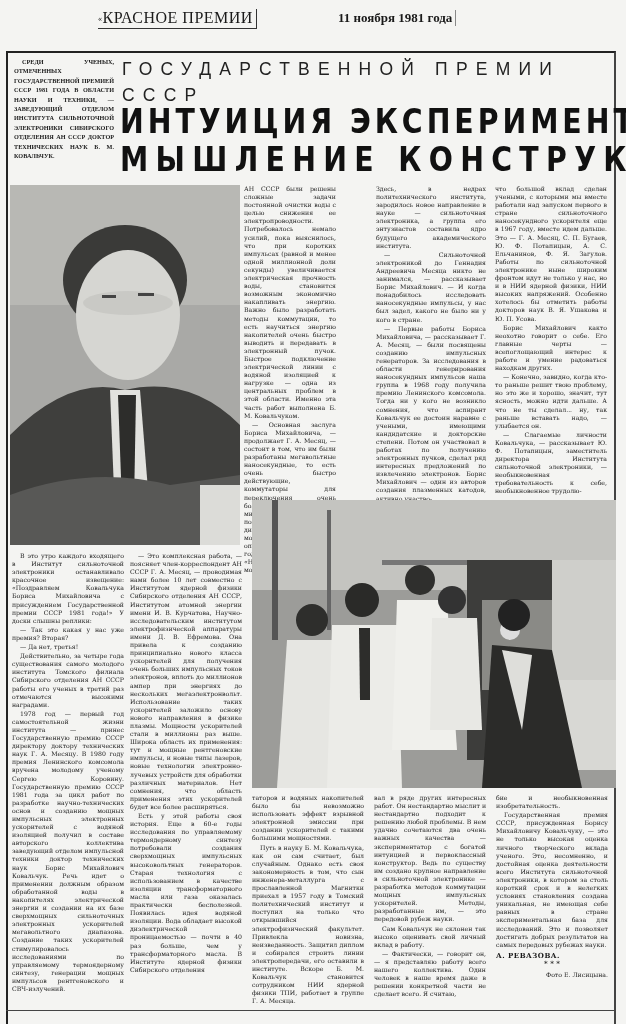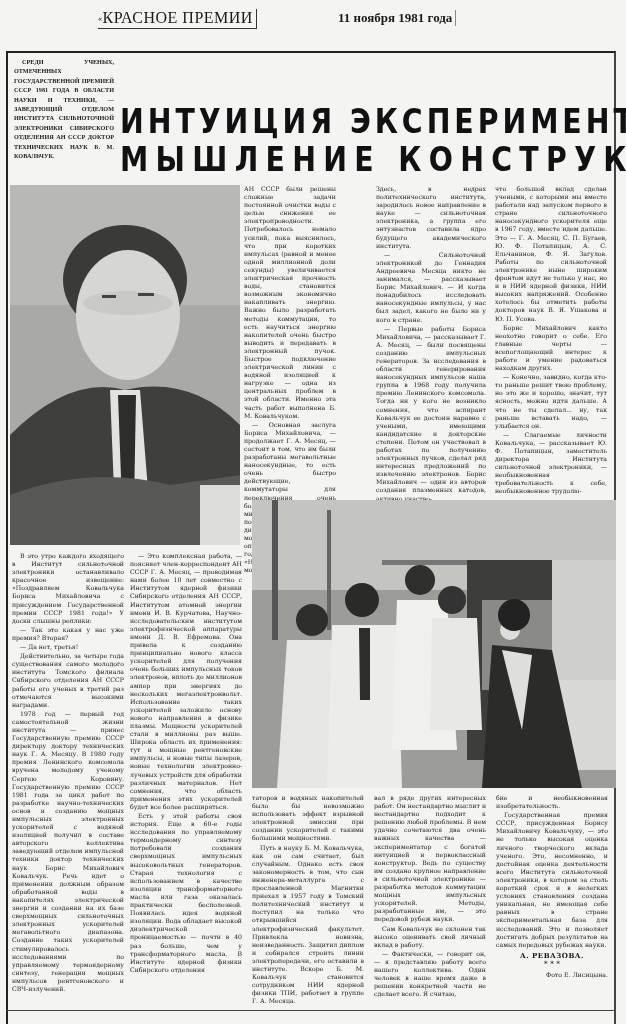--- a/index.html
+++ b/index.html
@@ -12,39 +12,40 @@
   .intro{left:14px;top:57px;width:100px;font-family:"Liberation Serif",serif;font-weight:bold;font-size:6.2px;line-height:9.4px;text-align:justify;text-transform:uppercase;}
   .intro p{margin:0;text-indent:8px;}
   .rubric{left:122px;top:56px;width:490px;font-family:"Liberation Sans",sans-serif;font-size:17.5px;letter-spacing:8.2px;line-height:26px;font-weight:normal;color:#222;}
   .headline{left:120px;top:103px;width:496px;font-family:"DejaVu Sans",sans-serif;font-weight:bold;font-size:33px;line-height:38px;letter-spacing:4.5px;transform:scaleX(0.86);transform-origin:left top;white-space:nowrap;color:#111;}
   .headline div{letter-spacing:8.5px;}
   .headline div:first-child{letter-spacing:4.6px;}
   .photo{background:#777;overflow:hidden;}
   .photo svg{width:100%;height:100%;display:block;}
   .col{font-size:6.2px;line-height:8.1px;text-align:justify;hyphens:auto;}
   .col p{margin:0 0 1px 0;text-indent:8px;}
-  .sig{text-align:center;font-weight:bold;font-size:7px;margin-top:3px;letter-spacing:0.5px;}
+  .sig{text-align:left;font-weight:bold;font-size:7px;margin-top:3px;letter-spacing:0.5px;}
   .stars{text-align:center;font-weight:bold;font-size:7px;}
   .cap{font-weight:bold;font-size:6.5px;line-height:8.5px;}
   .foto{text-align:right;font-size:6.2px;margin-top:3px;}
   .rule-bottom{left:6px;top:1010px;width:610px;height:0;border-top:1px solid #444;}
 </style>
 </head>
 <body>
 
 <div class="abs masthead"><span class="q">«</span><span>КРАСНОЕ ПРЕМИИ</span></div>
 <div class="abs dateline">11 ноября 1981 года</div>
 
 <div class="abs frame"></div>
 
 <div class="abs intro">
   <p>Среди ученых, отмеченных Государственной премией СССР 1981 года в области науки и техники, — заведующий отделом Института сильноточной электроники Сибирского отделения АН СССР доктор технических наук Б. М. Ковальчук.</p>
 </div>
 
 <div class="abs rubric">
+  <div>ГОСУДАРСТВЕННОЙ ПРЕМИИ СССР</div>
 </div>
 
 <div class="abs headline">
   <div>ИНТУИЦИЯ ЭКСПЕРИМЕНТАТОРА,</div>
   <div>МЫШЛЕНИЕ КОНСТРУКТОРА</div>
 </div>
 
 <div class="abs photo" style="left:10px;top:185px;width:230px;height:360px;background:#8a8a88;">
   <svg viewBox="0 0 230 360" preserveAspectRatio="none">
     <rect width="230" height="360" fill="#a9a9a6"></rect>

